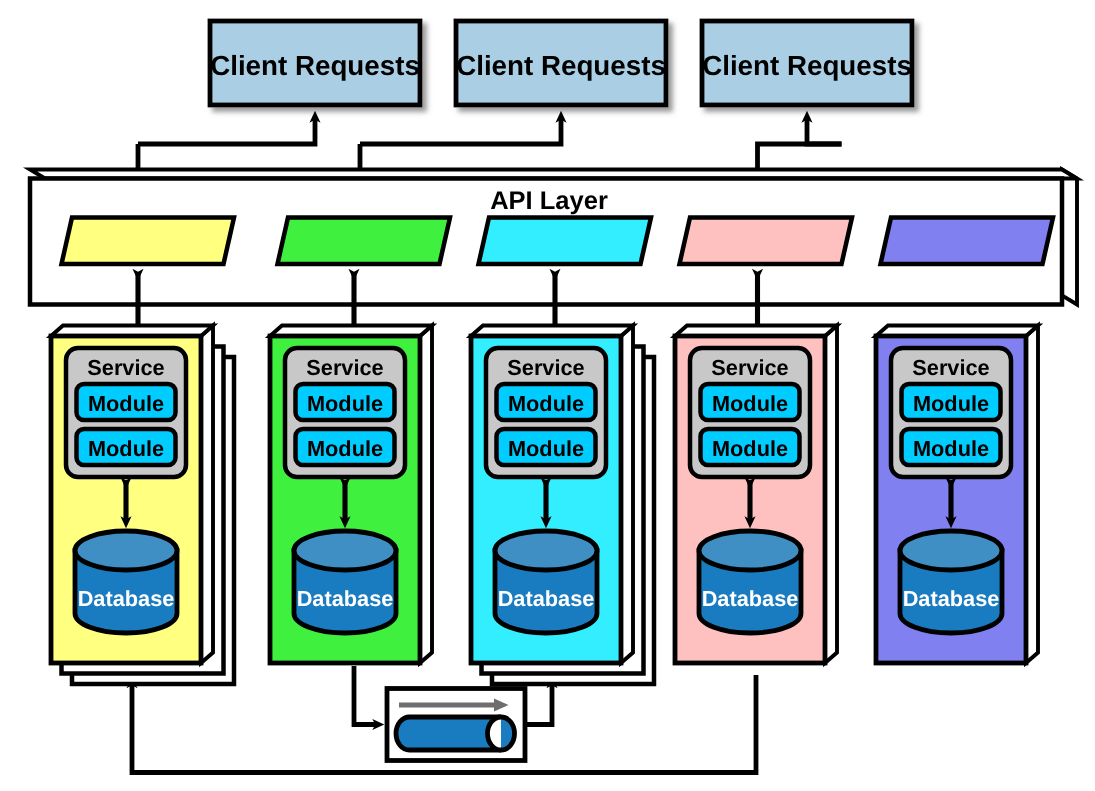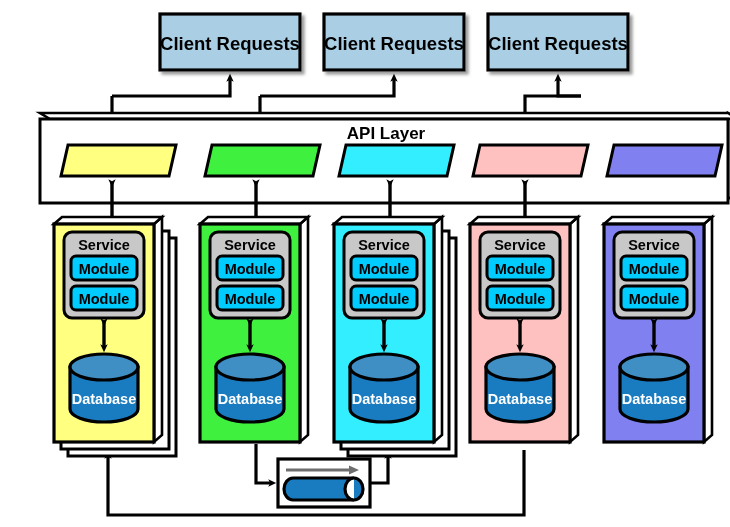--- a/index.html
+++ b/index.html
@@ -1,18 +1,18 @@
 <!DOCTYPE html>
 <html><head>
 <meta charset="utf-8">
 <style>
   html,body{margin:0;padding:0;background:#ffffff;}
   body{width:730px;height:527px;overflow:hidden;
        font-family:"Liberation Sans","DejaVu Sans",sans-serif;}
-  #stage{position:relative;width:670px;height:527px;margin-left:20px;}
+  #stage{position:relative;width:670px;height:527px;}
   #svgroot{position:absolute;left:0;top:0;}
   .lbl{font-weight:bold;}
 </style>
 </head>
 <body>
 
 <div id="stage">
   <svg id="svgroot" width="730" height="527" viewBox="0 0 730 527">
     <defs>
       <filter id="dropsh" x="-30%" y="-30%" width="180%" height="180%">

